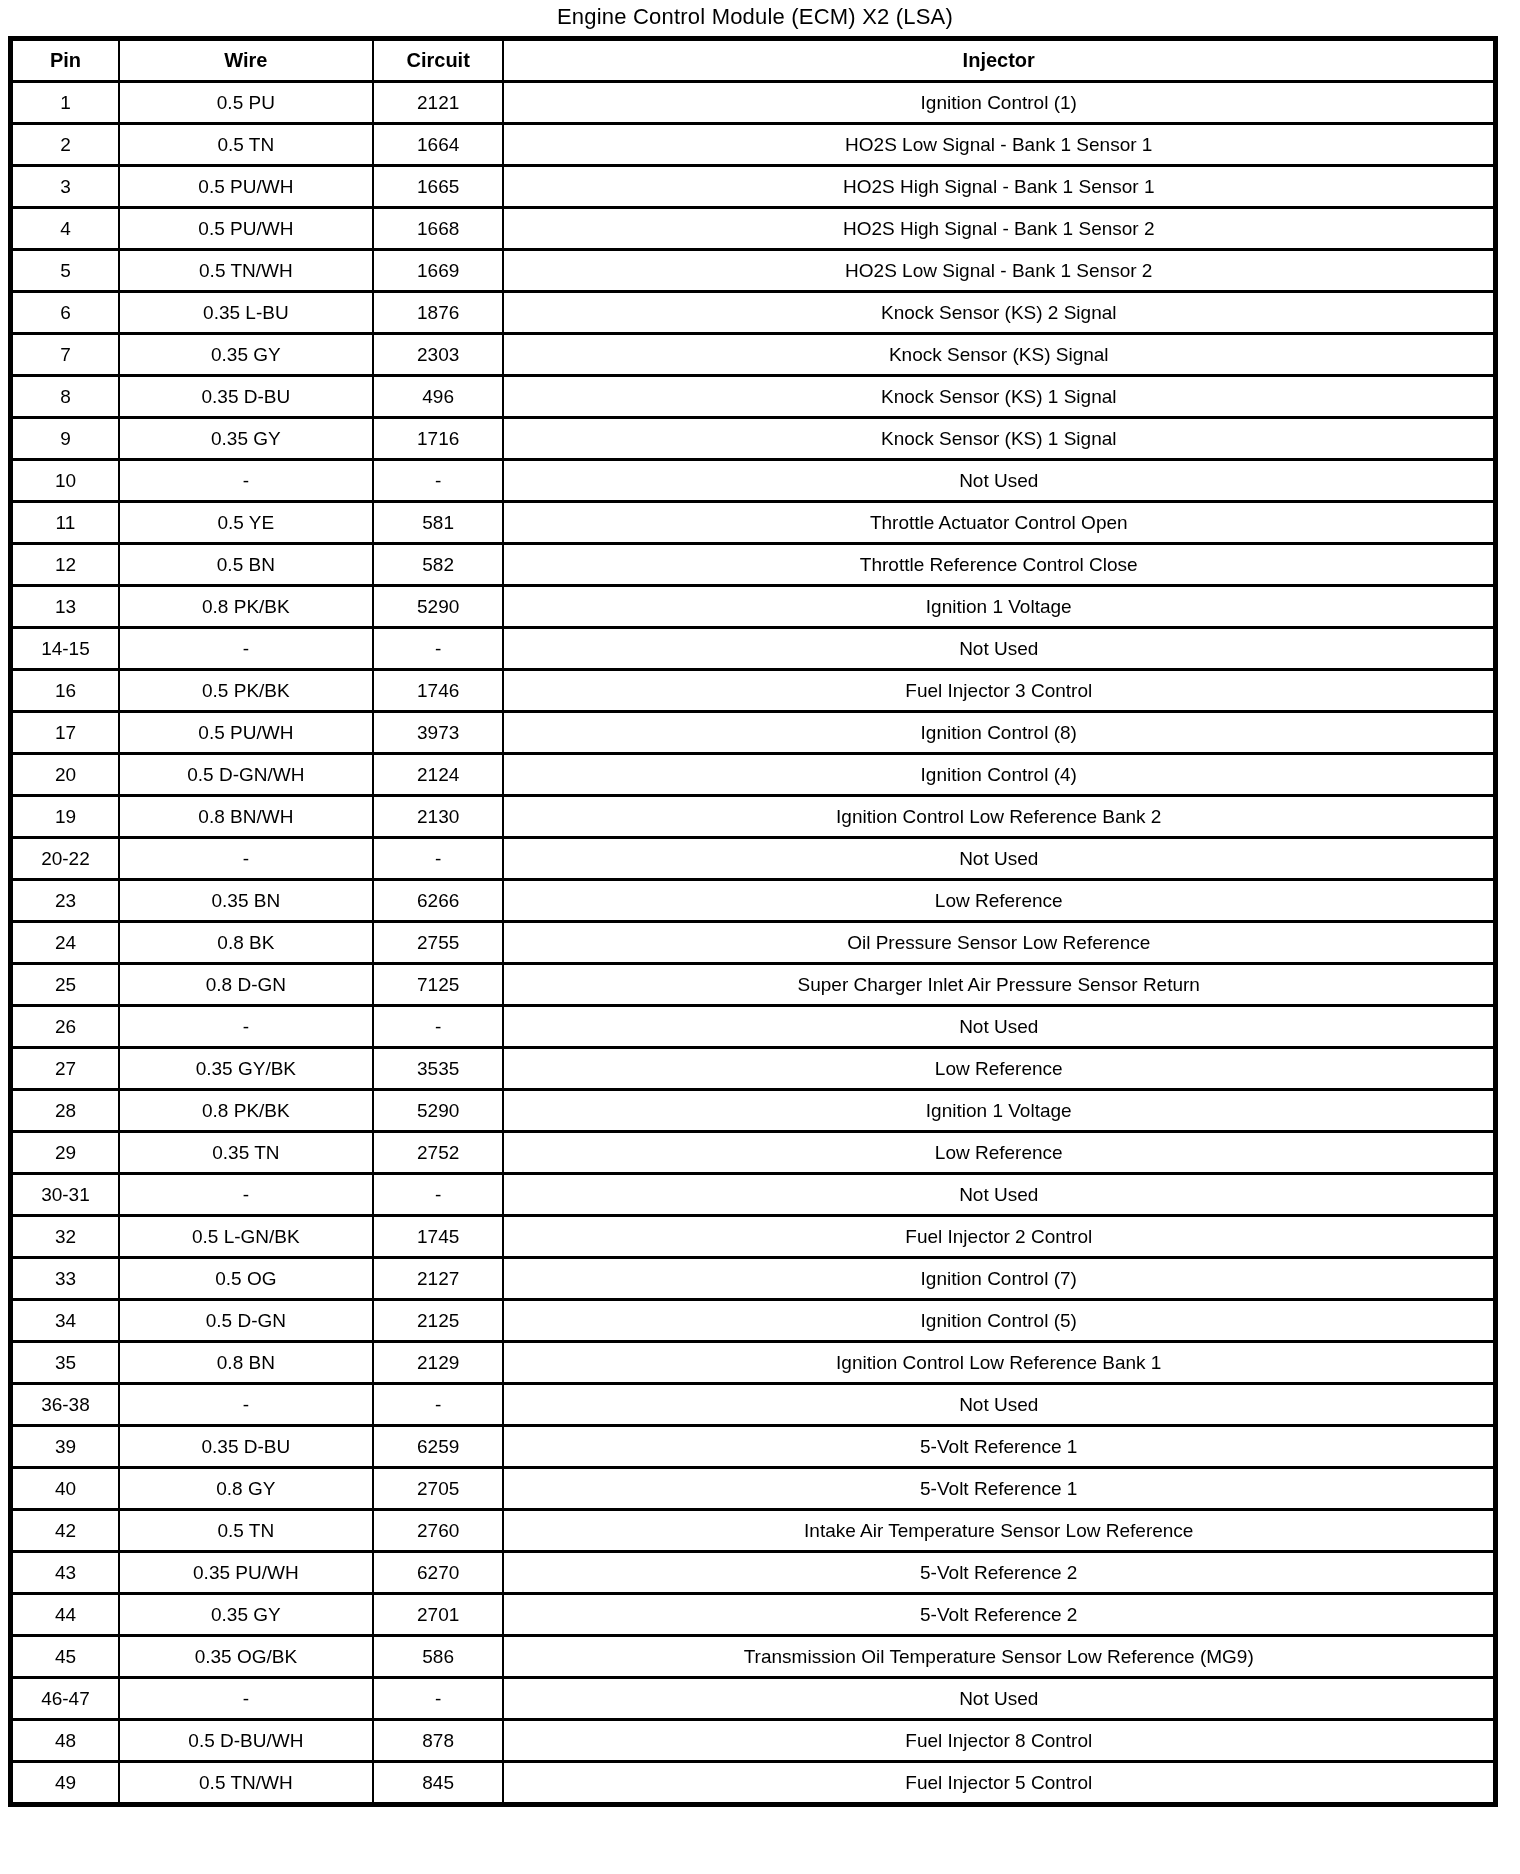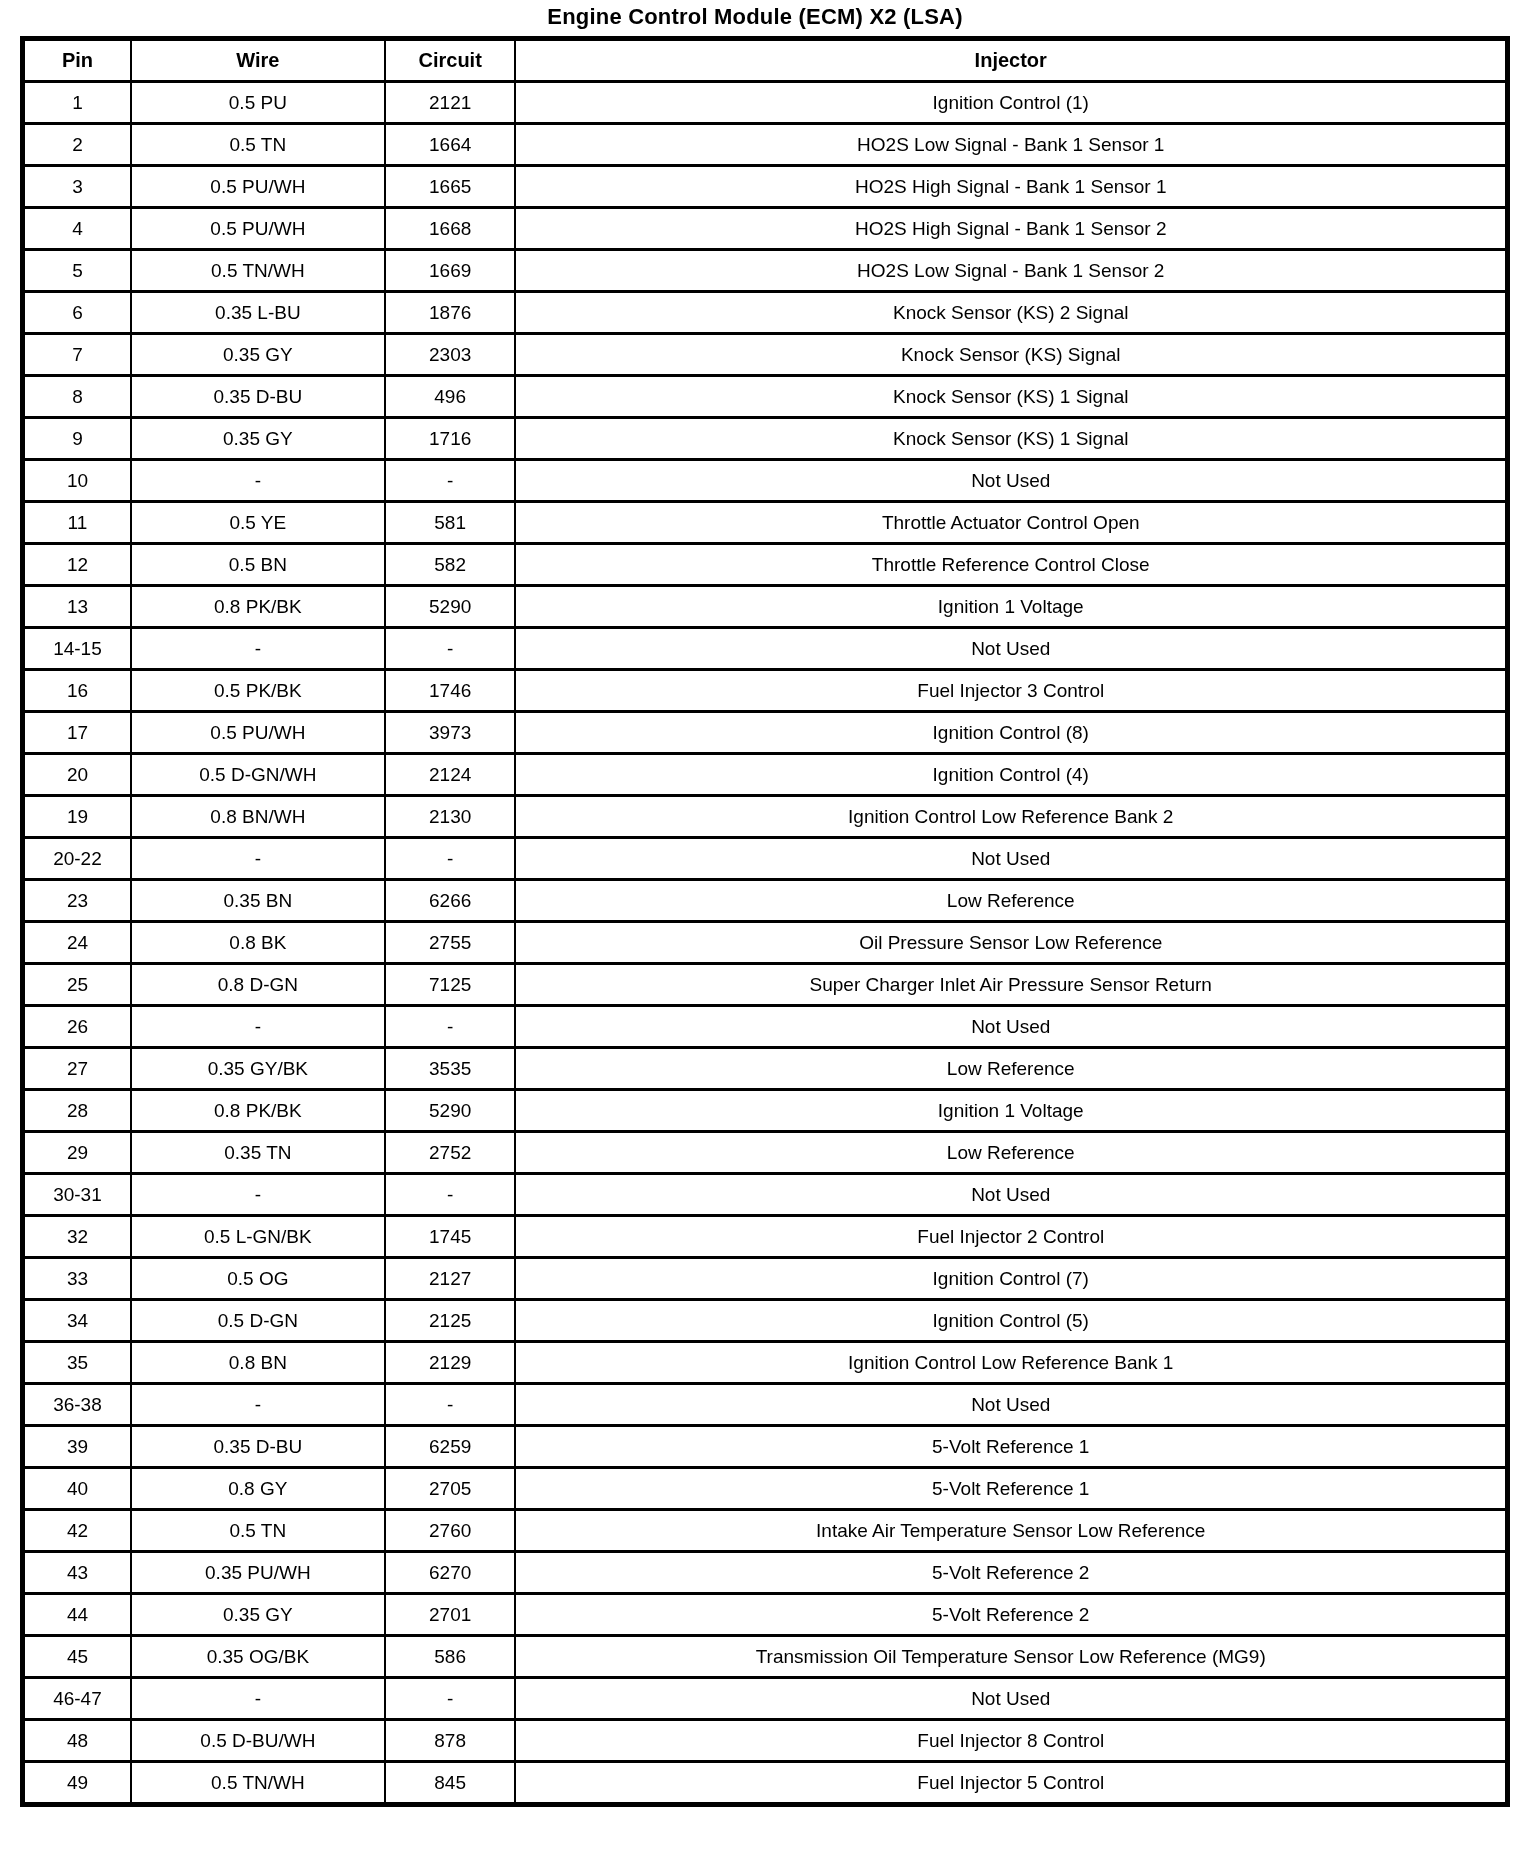--- a/index.html
+++ b/index.html
@@ -16,28 +16,28 @@
     overflow: hidden;
     background: #ffffff;
   }
   .title {
     width: 1490px;
     margin: 0 0 0 10px;
     height: 36px;
     line-height: 34px;
     text-align: center;
     font-size: 22px;
-    font-weight: bold;
+    font-weight: normal;
     letter-spacing: 0.2px;
   }
   table.pinout {
     border-collapse: collapse;
     table-layout: fixed;
     width: 1490px;
-    margin-left: 20px;
+    margin-left: 8px;
     border: 5px solid #000000;
   }
   table.pinout th,
   table.pinout td {
     border: 2px solid #000000;
     border-top-width: 3px;
     border-bottom-width: 3px;
     height: 39px;
     padding: 0 6px;
     font-size: 19px;

